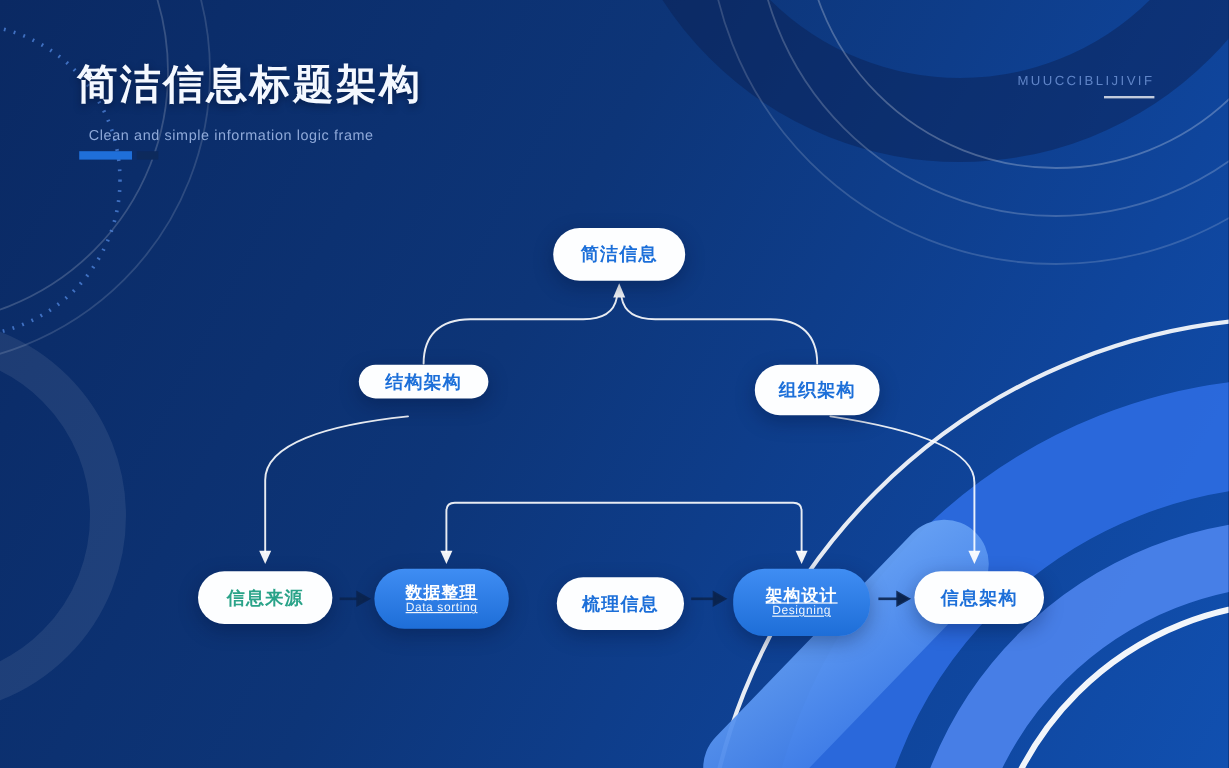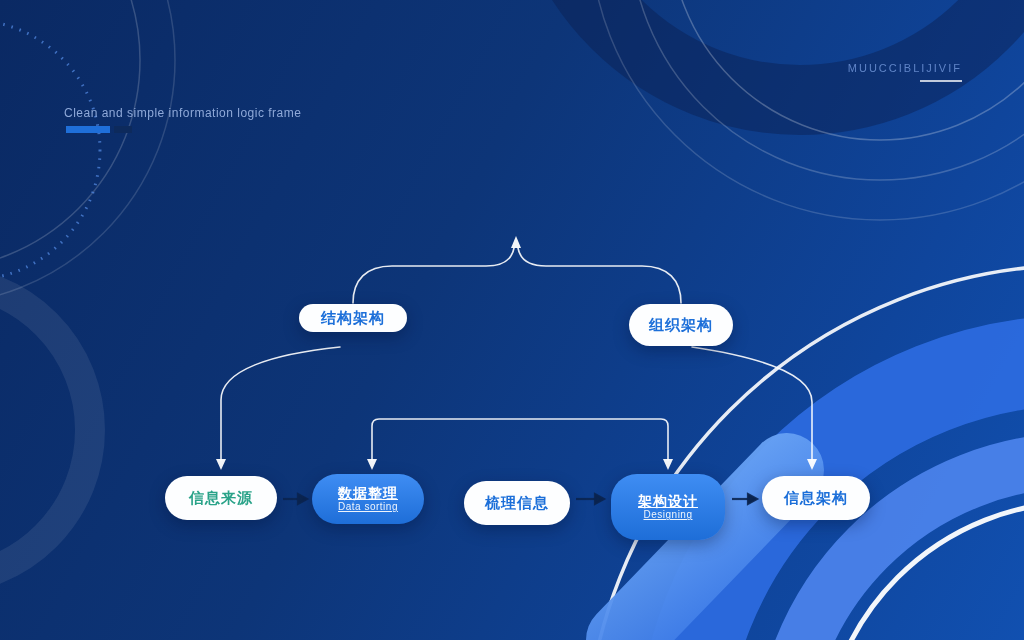--- a/index.html
+++ b/index.html
@@ -11,21 +11,21 @@
     background:linear-gradient(118deg,#0a2963 0%,#0d3578 42%,#0f459c 78%,#1150b0 100%);
   }
   svg{position:absolute;left:0;top:0;}
   
   .title{
     position:absolute;left:64px;top:48px;
     font-size:34px;font-weight:bold;color:#f4f8ff;
     letter-spacing:2px;text-shadow:0 2px 6px rgba(2,12,40,.5);
   }
   .subtitle{
-    position:absolute;left:64px;top:106px;
+    position:absolute;left:74px;top:106px;
     font-size:12px;color:#8fa9d9;letter-spacing:.5px;
   }
   .accent-bars{position:absolute;left:66px;top:126px;display:flex;gap:4px;}
   .accent-bars .b1{width:44px;height:7px;background:#1f6fd9;}
   .accent-bars .b2{width:18px;height:7px;background:#0d2a5c;}
   .watermark{
     position:absolute;right:62px;top:62px;
     font-size:11px;color:#6e93d6;letter-spacing:2px;opacity:.85;padding-left:32px;
   }
   .watermark-dash{
@@ -47,21 +47,21 @@
   }
   .node.primary .main{font-size:14px;font-weight:bold;letter-spacing:1px;}
   .node.primary .sub{font-size:10px;font-weight:normal;opacity:.92;letter-spacing:.5px;}
   
   .n-root {left:461px;top:190px;width:110px;height:44px;}
   .n-b0   {left:299px;top:304px;width:108px;height:28px;}
   .n-b1   {left:629px;top:304px;width:104px;height:42px;}
   .n-s0   {left:165px;top:476px;width:112px;height:44px;}
   .n-s1   {left:312px;top:474px;width:112px;height:50px;}
   .n-s2   {left:464px;top:481px;width:106px;height:44px;}
-  .n-s3   {left:611px;top:474px;width:114px;height:66px;}
+  .n-s3   {left:611px;top:474px;width:114px;height:56px;}
   .n-s4   {left:762px;top:476px;width:108px;height:44px;}
 </style>
 </head>
 <body>
 
 <div id="slide">
 
   <svg width="1024" height="640" viewBox="0 0 1024 640">
     <defs>
       <linearGradient id="stripeGrad" x1="0" y1="0" x2="1" y2="1">
@@ -114,28 +114,30 @@
     <g stroke="#0b2550" stroke-width="2.2" stroke-opacity="0.9" fill="#0b2550">
       <line x1="283" y1="499" x2="299" y2="499"></line>
       <polygon points="307,499 298,494 298,504"></polygon>
       <line x1="576" y1="499" x2="596" y2="499"></line>
       <polygon points="604,499 595,494 595,504"></polygon>
       <line x1="732" y1="499" x2="749" y2="499"></line>
       <polygon points="757,499 748,494 748,504"></polygon>
     </g>
   </svg>
 
+  <div class="title">简洁信息标题架构</div>
   <div class="subtitle">Clean and simple information logic frame</div>
   <div class="accent-bars">
     <div class="b1"></div>
     <div class="b2"></div>
   </div>
   <div class="watermark">MUUCCIBLIJIVIF</div>
   <div class="watermark-dash"></div>
 
+  <div class="node n-root">简洁信息</div>
 
   <div class="node n-b0">结构架构</div>
   <div class="node n-b1">组织架构</div>
 
   <div class="node teal n-s0">信息来源</div>
 
   <div class="node primary n-s1">
     <span class="main">数据整理</span>
     <span class="sub">Data sorting</span>
   </div>

